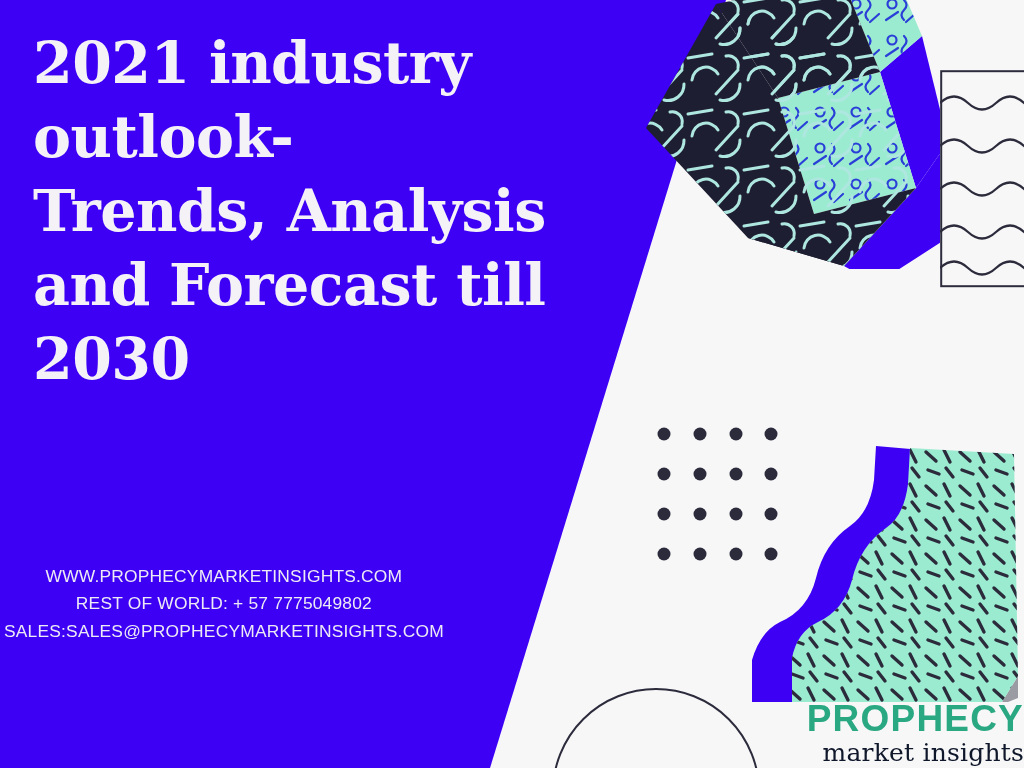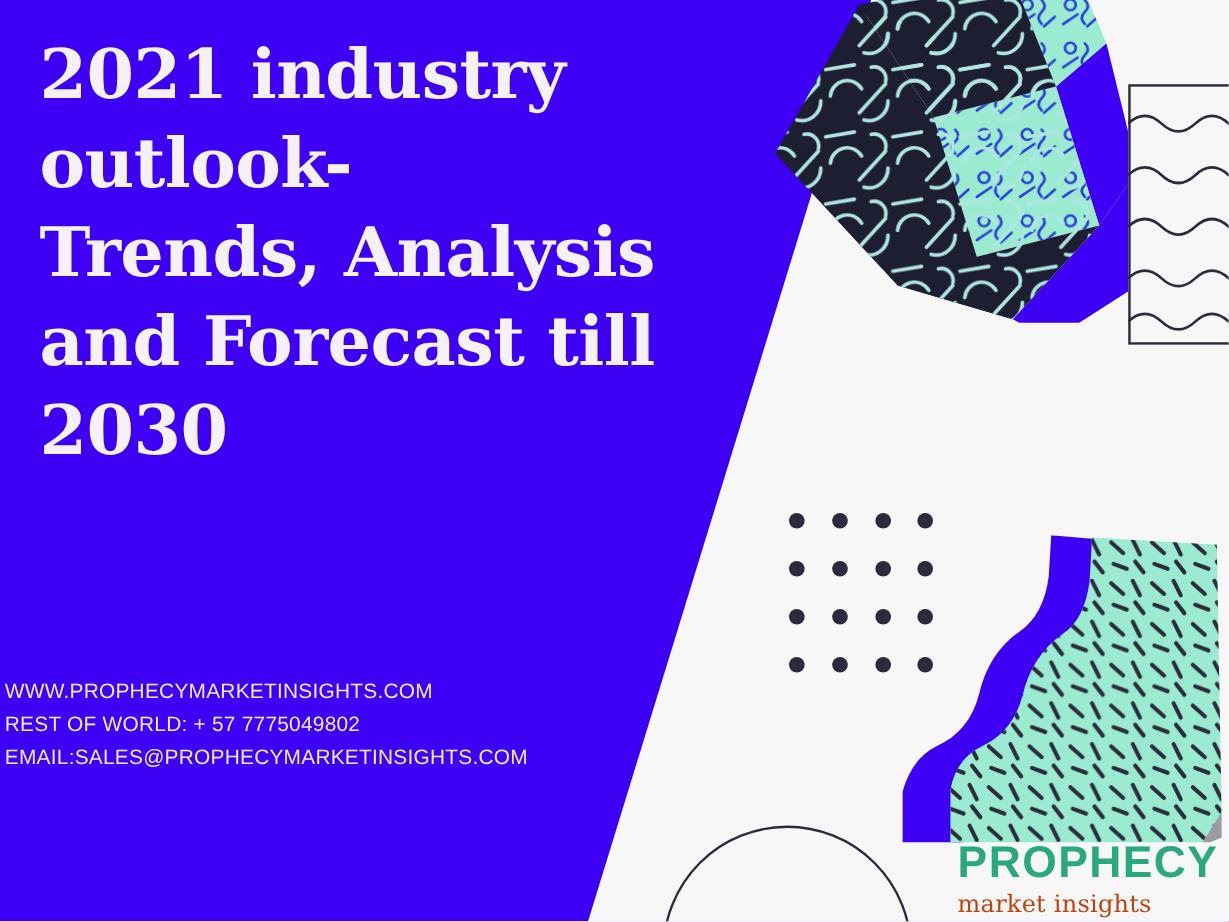--- a/index.html
+++ b/index.html
@@ -50,42 +50,42 @@
   .contact {
     position: absolute;
     left: 4px;
     top: 563px;
     color: #EDEAF5;
     font-size: 17.4px;
     line-height: 27.4px;
     letter-spacing: 0.2px;
     font-family: "Liberation Sans", sans-serif;
   }
-  .contact div { white-space: nowrap; }
+  .contact div { white-space: nowrap; text-align: center; }
 
   
   .logo {
     position: absolute;
     left: 798px;
     top: 700px;
     width: 226px;
-    text-align: left;
+    text-align: right;
   }
   .logo-main {
     color: #2AA882;
     font-family: "Liberation Sans", sans-serif;
     font-weight: 700;
     font-size: 37px;
     letter-spacing: 1.2px;
     line-height: 37px;
   }
   .logo-sub {
-    color: #c2410c;
+    color: #0f172a;
     font-family: "DejaVu Serif", "Liberation Serif", serif;
-    font-size: 20px;
+    font-size: 25px;
     letter-spacing: 0.2px;
     line-height: 30px;
     margin-top: 1px;
   }
 
   
   .deco {
     position: absolute;
     pointer-events: none;
   }
@@ -220,21 +220,21 @@
 
   <div class="headline">2021 industry
 outlook-
 Trends, Analysis
 and Forecast till
 2030</div>
 
   <div class="contact">
     <div>WWW.PROPHECYMARKETINSIGHTS.COM</div>
     <div>REST OF WORLD: + 57 7775049802</div>
-    <div>EMAIL:SALES@PROPHECYMARKETINSIGHTS.COM</div>
+    <div>SALES:SALES@PROPHECYMARKETINSIGHTS.COM</div>
   </div>
 
   <div class="logo">
     <div class="logo-main">PROPHECY</div>
     <div class="logo-sub">market insights</div>
   </div>
 
 </div>
 
 </body></html>

